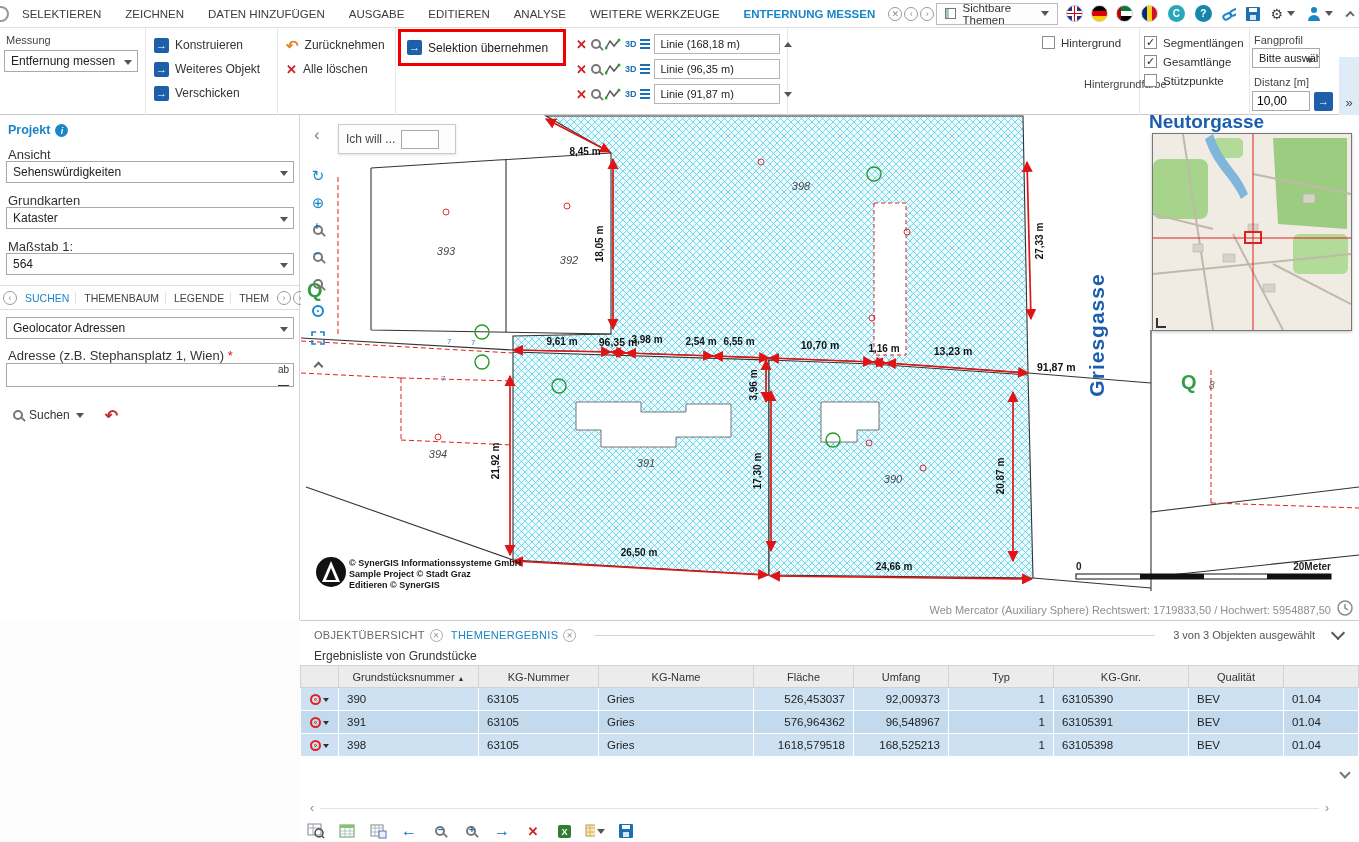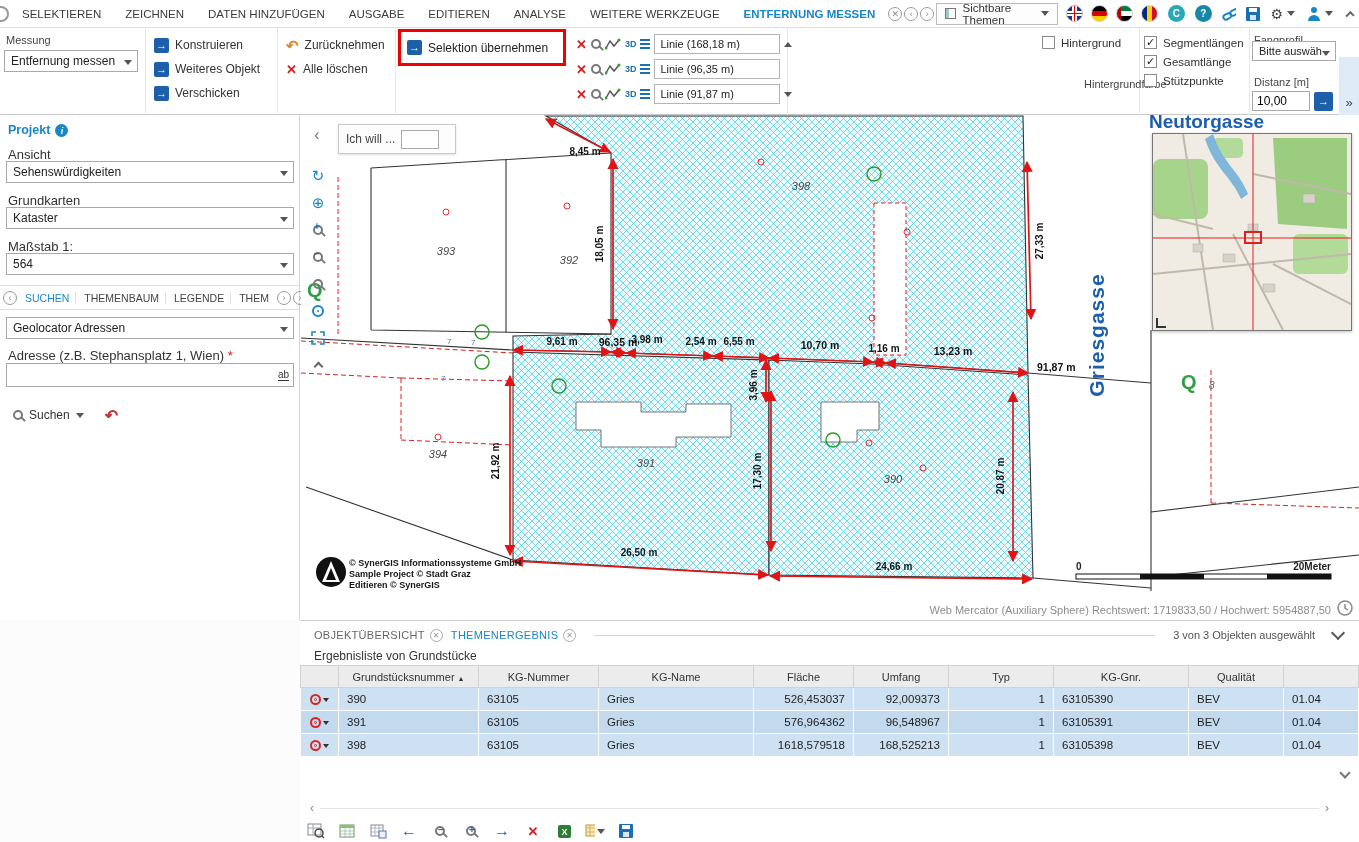--- a/index.html
+++ b/index.html
@@ -89,21 +89,21 @@
   .projekt { color:#1a86c8; font-weight:bold; font-size:12.5px; display:flex; gap:5px; align-items:flex-end; }
   .info-ic { width:13px; height:13px; border-radius:50%; background:#1a86c8; color:#fff; font-size:9px; font-style:italic;
     display:inline-flex; align-items:center; justify-content:center; font-weight:bold; }
   .sb-label { font-size:13px; color:#333; }
   .sb-sel { position:absolute; left:6px; width:288px; }
   .tabrow { position:absolute; left:0; top:170px; width:100%; height:25px; border-top:1px solid #ddd; border-bottom:1px solid #ddd;
     display:flex; align-items:center; gap:2px; padding:0 3px; }
   .ptab { font-size:10.5px; color:#444; padding:0 6px; border-right:1px solid #e2e2e2; white-space:nowrap; }
   .ptab.active { color:#1a86c8; }
   .req { color:#d11; }
-  .addr-input { position:absolute; left:6px; width:288px; height:24px; border:1px solid #a9a9a9; display:flex; align-items:center; padding:0 4px; }
+  .addr-input { position:absolute; left:6px; width:288px; height:24px; border:1px solid #a9a9a9; display:flex; padding:0 4px; }
   .spell { margin-left:auto; font-size:10px; color:#333; border-bottom:1px solid #333; line-height:1.1; }
   .suchen-btn { display:flex; align-items:center; gap:6px; border:1px solid transparent; padding:2px 6px; font-size:12px; color:#333; }
   .undo-red { color:#c23030; font-size:16px; font-weight:bold; }
   
   .map { position:absolute; left:301px; top:115px; width:1058px; height:503px; background:#fff; }
   .mapsvg text { font-family:"Liberation Sans", sans-serif; }
   .ml { font-size:10px; font-weight:600; fill:#141414; }
   .mlb { font-size:10.5px; font-weight:bold; fill:#111; }
   .plab { font-size:11px; font-style:italic; fill:#4a4a4a; }
   .copy { font-size:9px; font-weight:bold; fill:#161616; }
@@ -309,21 +309,21 @@
         <span>Gesamtlänge</span>
       </div>
       <div class="cbrow" style="position:absolute; top:46px; left:2px;">
         <span class="cb"></span>
         <span>Stützpunkte</span>
       </div>
     </div>
 
     <div class="rg" style="left:1252px; width:86px; border-right:none;">
       <div class="rlabel" style="position:absolute; top:6px; left:2px;">Fangprofil</div>
-      <div class="sel" style="position:absolute; top:13px; left:0; width:84px; height:20px; font-size:11px;">
+      <div class="sel" style="position:absolute; top:20px; left:0; width:68px; height:20px; font-size:11px;">
         <span>Bitte auswäh</span>
       </div>
       <div class="rlabel" style="position:absolute; top:48px; left:2px;">Distanz [m]</div>
       <input class="rinput" style="position: absolute; top: 63px; left: 0px; width: 58px;" value="10,00">
       <span class="bluesq" style="position:absolute; top:64px; left:62px; width:19px; height:19px;">→</span>
     </div>
 
     <div class="expand-strip">
       <span>»</span>
     </div>

